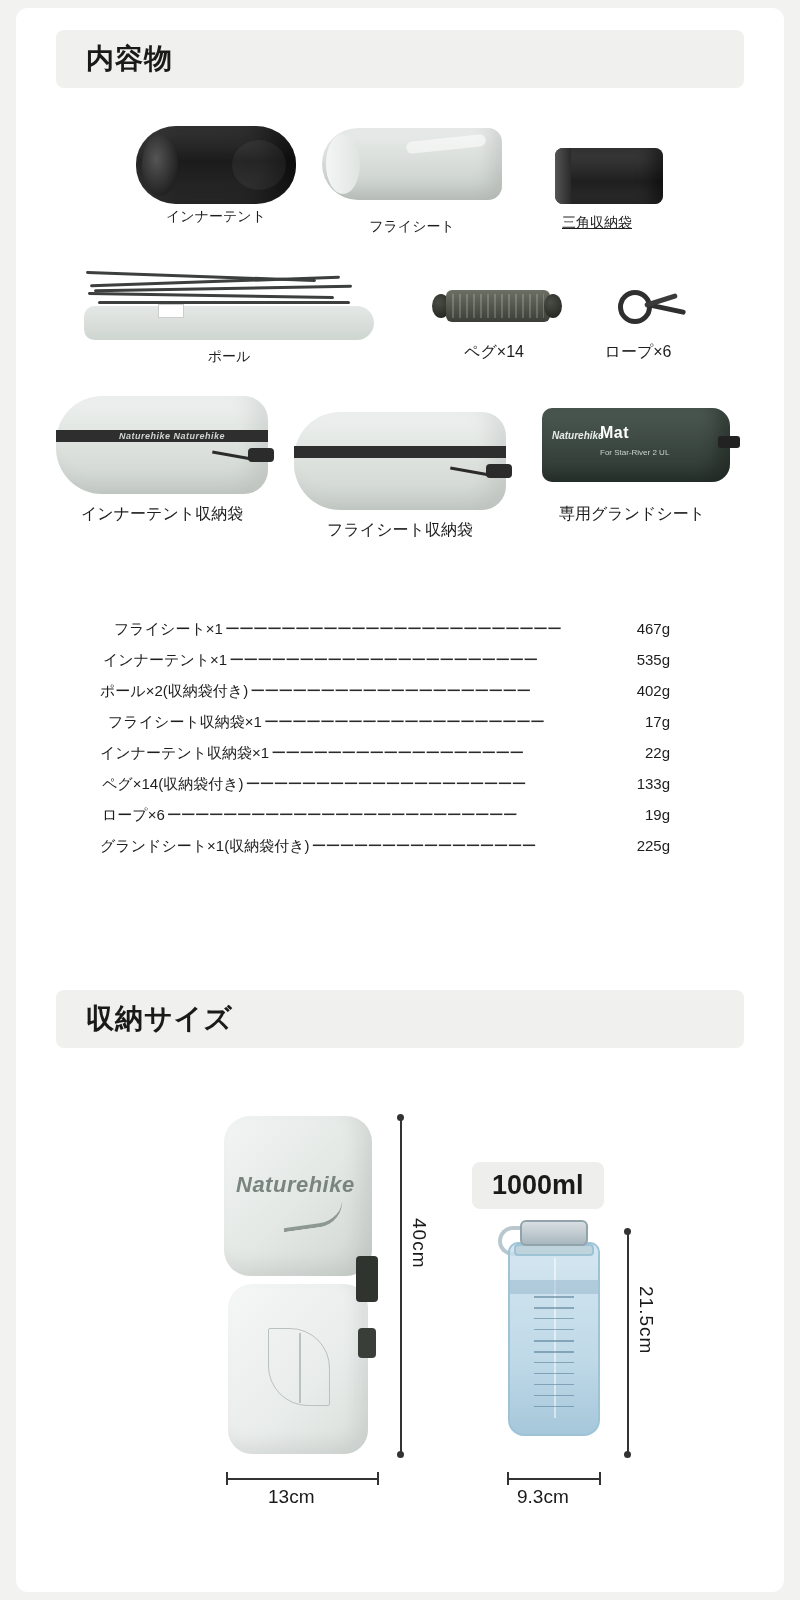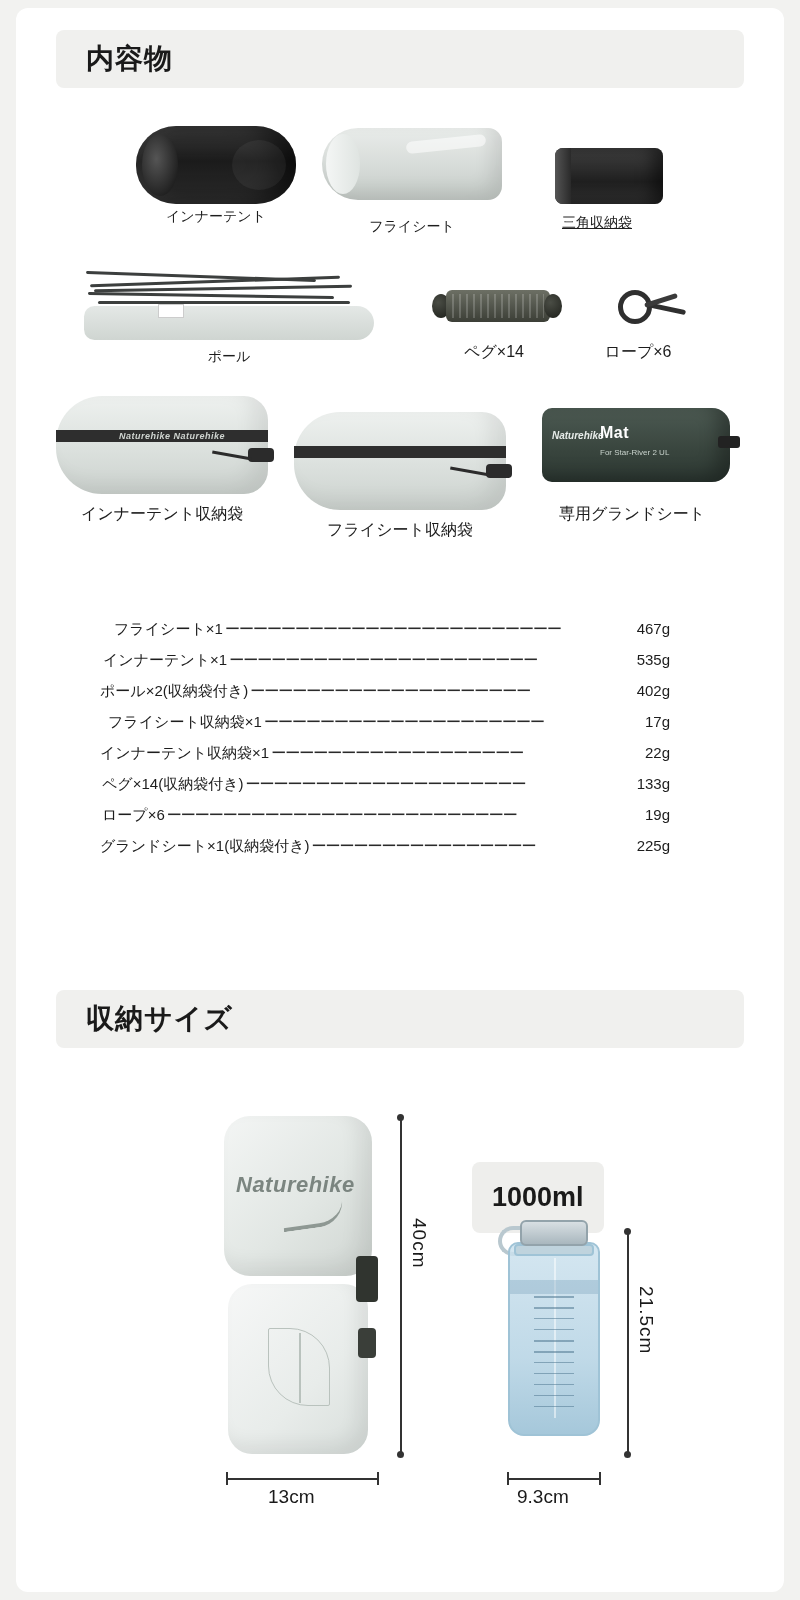--- a/index.html
+++ b/index.html
@@ -323,21 +323,21 @@
   }
   .bottle .band{
     position:absolute; left:2px; top:62px; width:88px; height:14px;
     background:rgba(120,160,185,.35);
   }
 
   
   .callout {
     position:absolute; left:416px; top:94px;
     background:#eeeeec; border-radius:8px;
-    padding:20px 20px; font-size:27px; font-weight:bold; color:#1a1a1a;
+    padding:8px 20px; font-size:27px; font-weight:bold; color:#1a1a1a;
   }
 
   
   .dimline { position:absolute; background:#333; }
   .vline { width:1.5px; }
   .hline { height:1.5px; }
   .dot {
     position:absolute; width:7px; height:7px; border-radius:50%; background:#333;
   }
   .dim-label {

